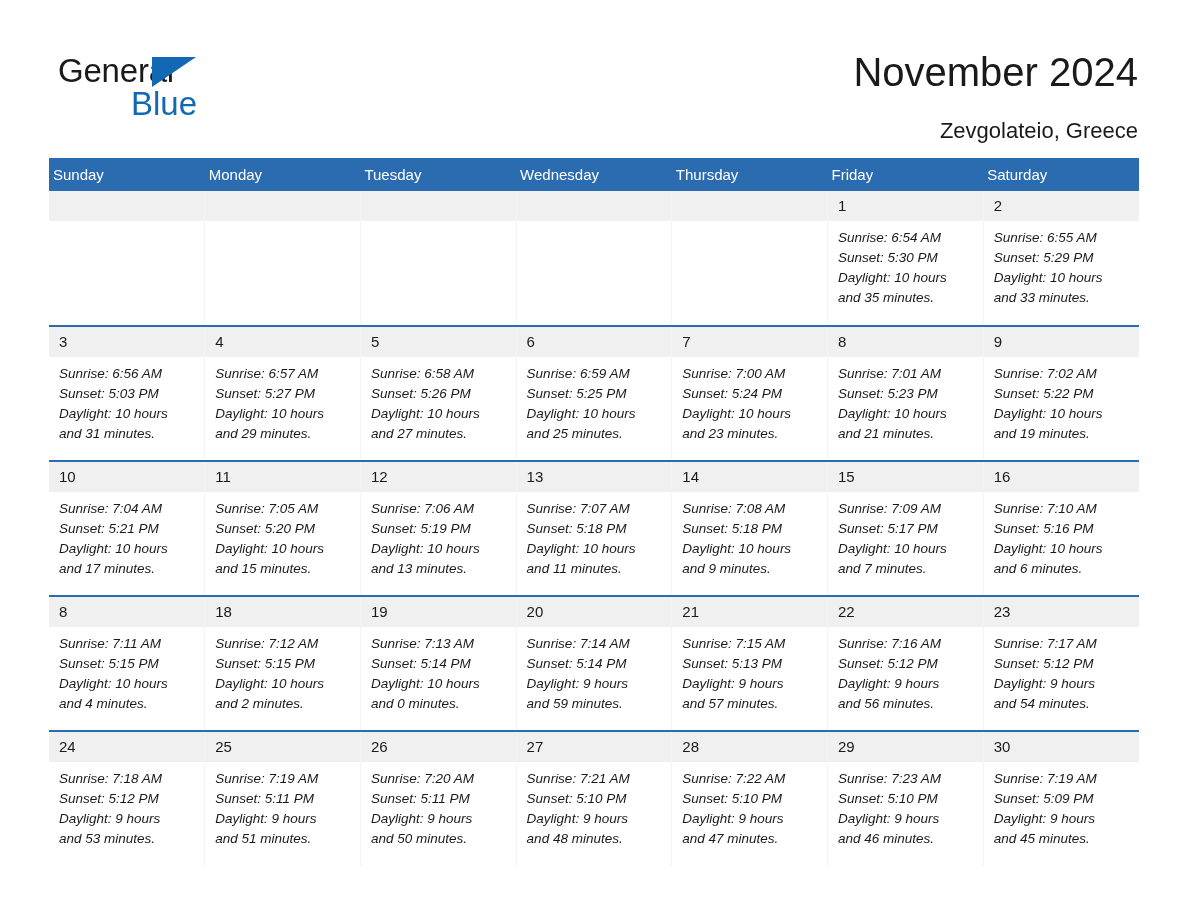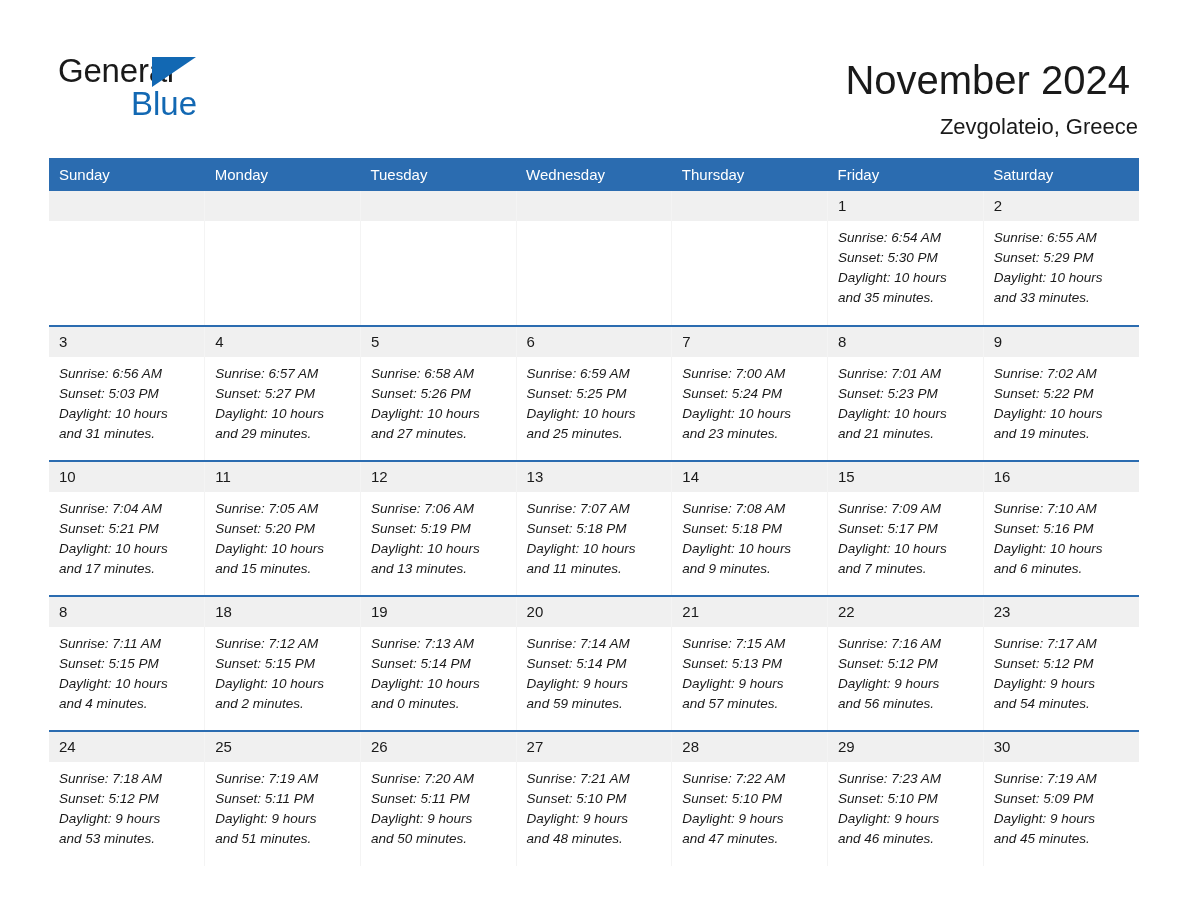--- a/index.html
+++ b/index.html
@@ -69,46 +69,46 @@
     right: 50px;
     top: 48px;
     text-align: right;
   }
   .month-title {
     font-size: 40px;
     color: #1a1a1a;
     line-height: 48px;
     white-space: nowrap;
     font-weight: normal;
-    margin: 8px;
+    margin: 0;
   }
   .location {
     font-size: 22px;
     color: #1a1a1a;
     line-height: 30px;
-    margin-top: 4px;
+    margin-top: 20px;
     white-space: nowrap;
   }
 
   
   .calendar {
     position: absolute;
     left: 49px;
     top: 158px;
     width: 1090px;
     border-collapse: collapse;
     table-layout: fixed;
   }
   .calendar th {
     background: #2b6cb0;
     color: #ffffff;
     font-size: 15px;
     font-weight: normal;
     text-align: left;
-    padding: 8px 0 8px 10px;
+    padding: 8px 0 8px 4px;
     height: 18px;
     border: none;
     box-sizing: border-box;
   }
   .calendar td {
     vertical-align: top;
     padding: 0;
     border-left: 1px solid #f4f4f4;
     border-top: 2px solid #2b6cb0;
     height: 135px;

